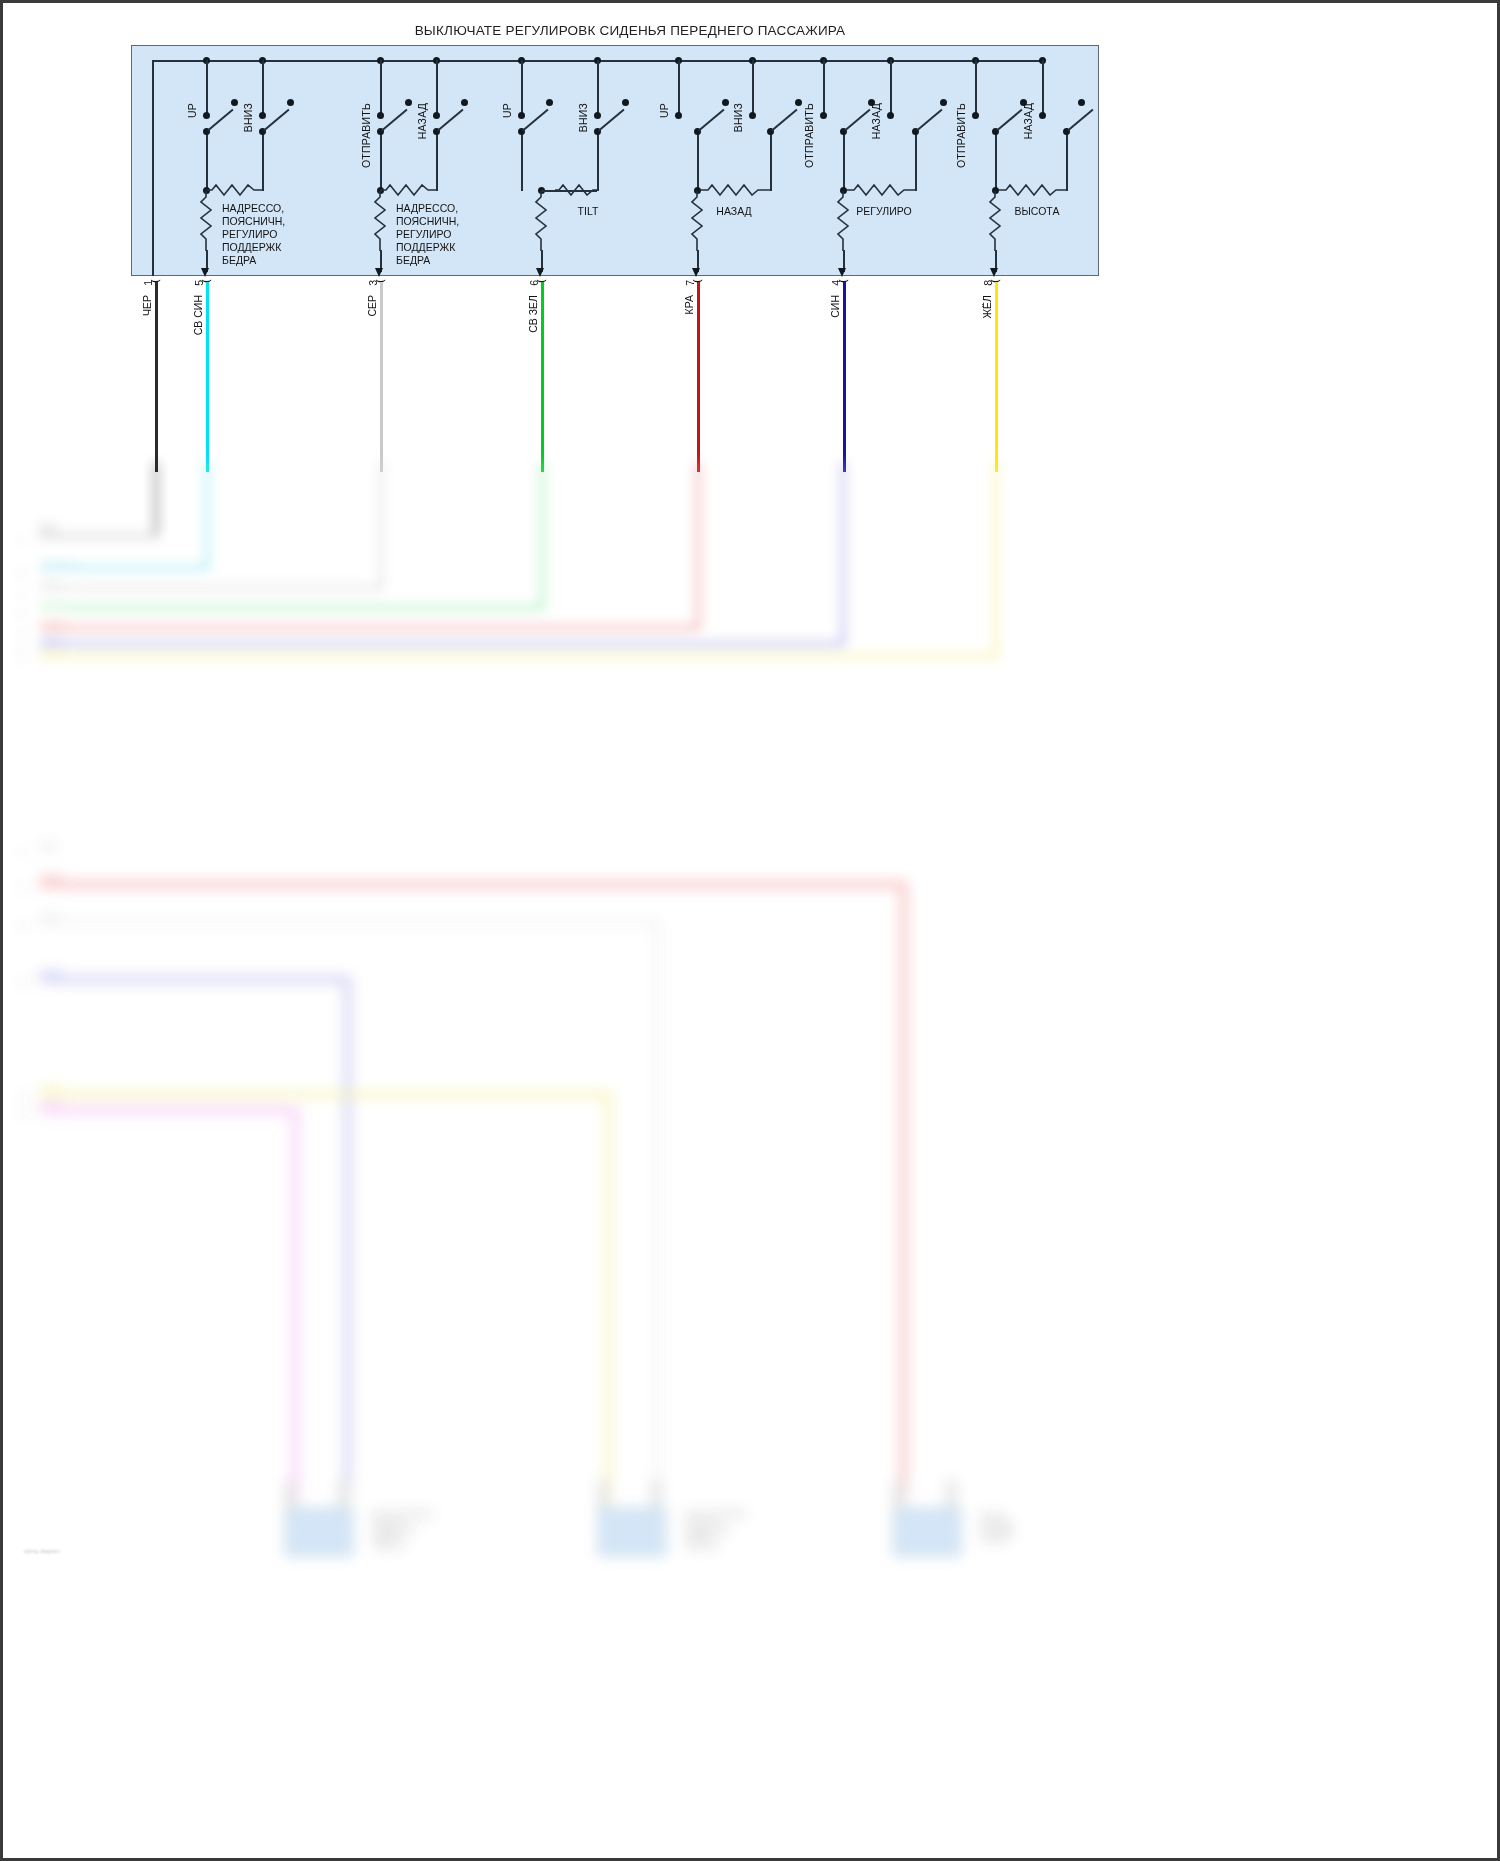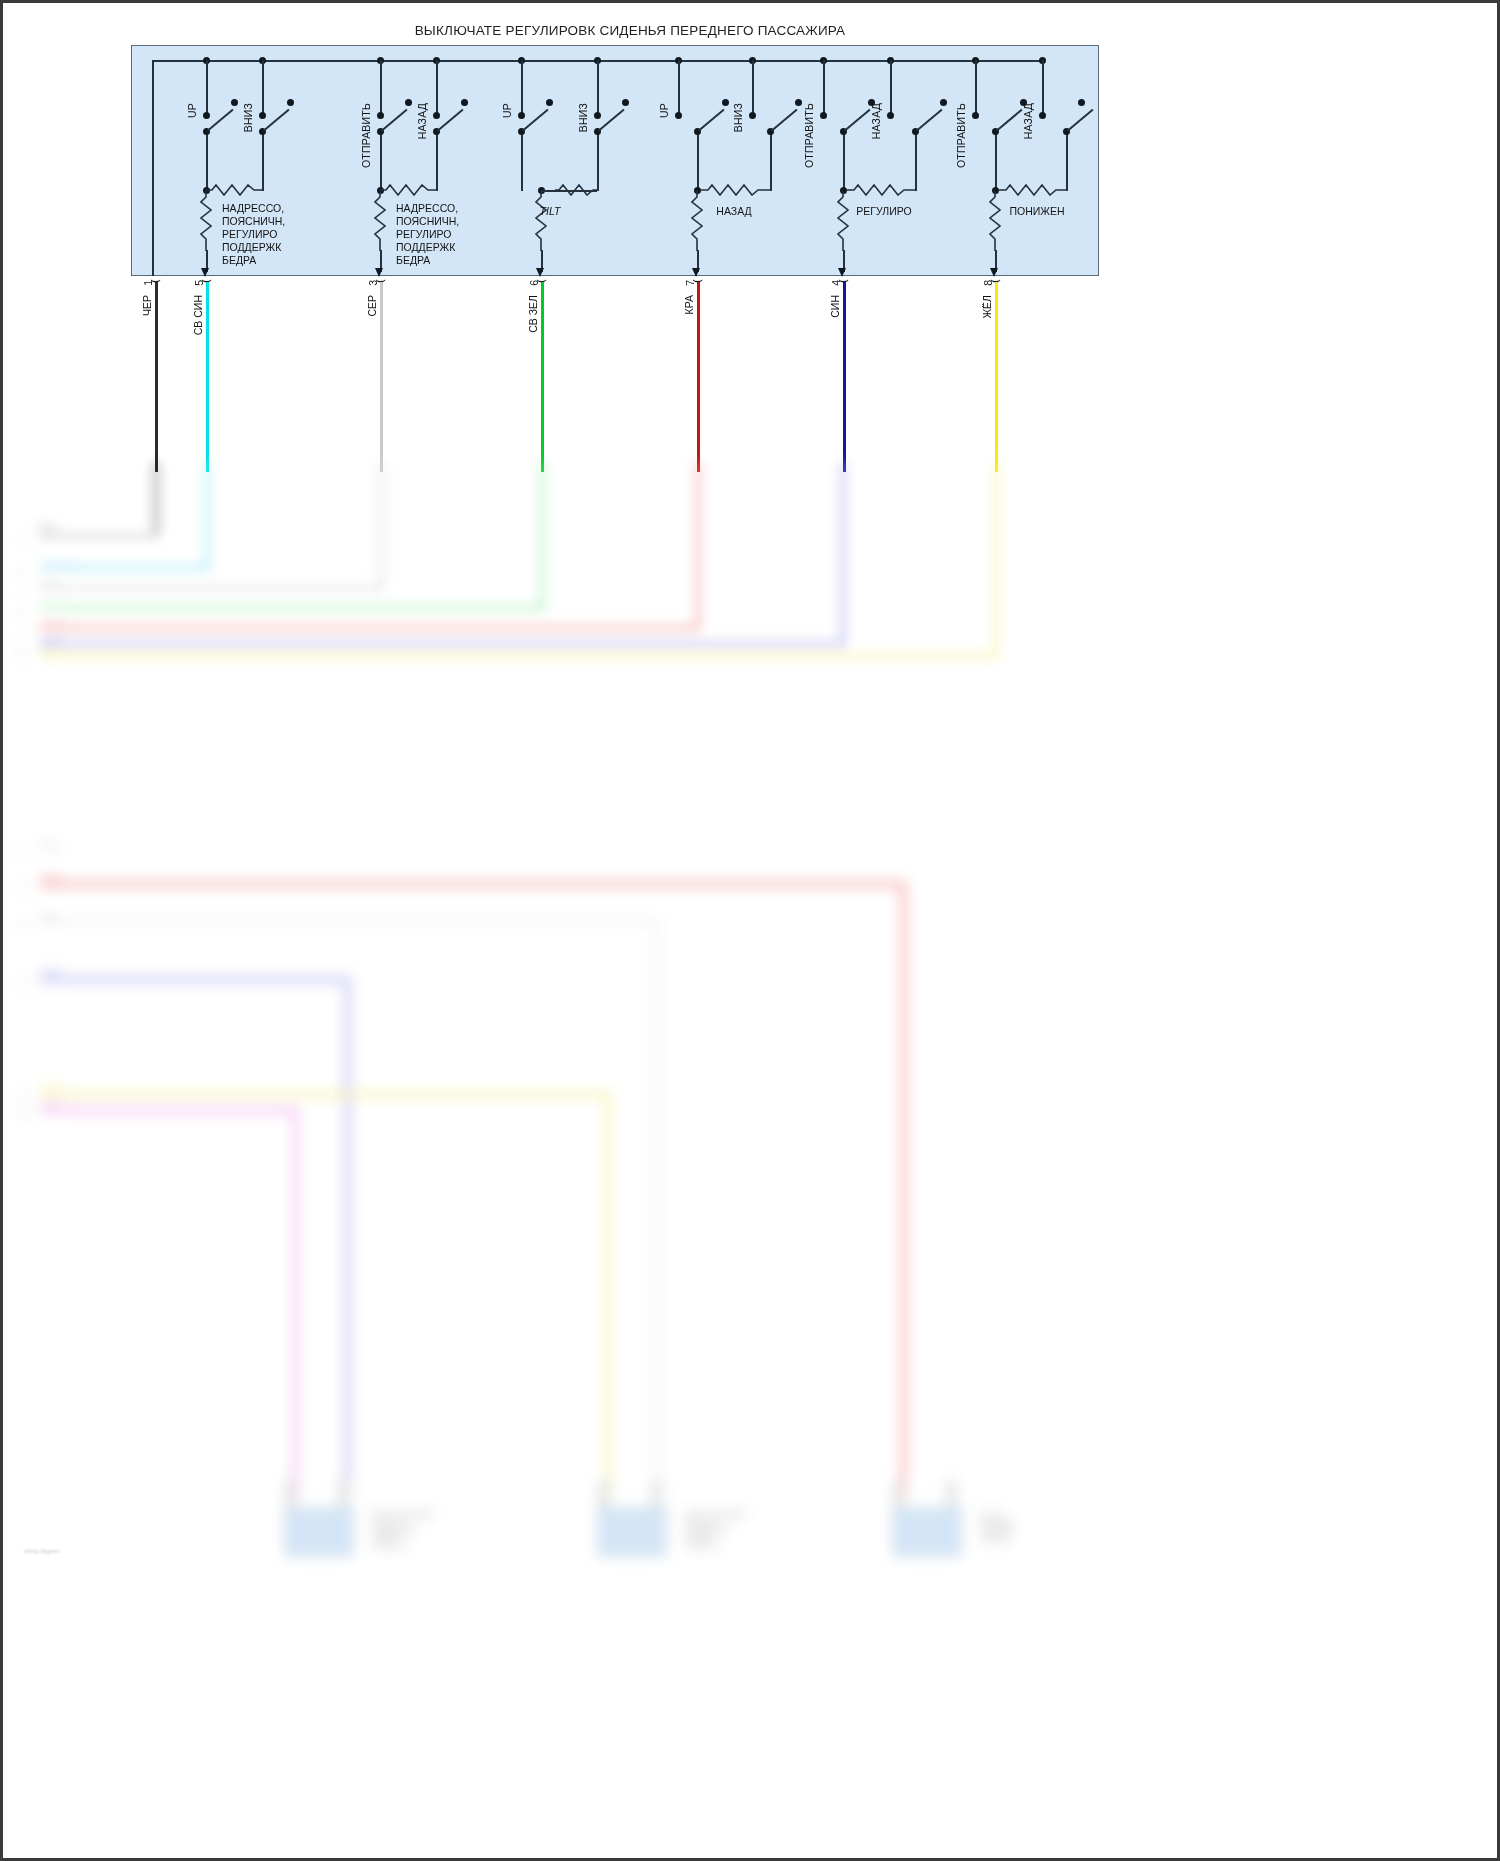--- a/index.html
+++ b/index.html
@@ -179,21 +179,21 @@
 
 <div class="hline" style="left:541px;top:190px;width:56px;"></div>
 <svg class="res" style="left:555px;top:184px;" width="44" height="12">
   <polyline points="0,6 4,6 8,1 16,11 24,1 32,11 38,6 43,6" fill="none" stroke="#25313c" stroke-width="1.6"></polyline>
 </svg>
 <svg class="res" style="left:535px;top:191px;" width="12" height="62">
   <polyline points="6,0 6,6 1,11 11,19 1,27 11,35 1,43 6,48 6,60" fill="none" stroke="#25313c" stroke-width="1.6"></polyline>
 </svg>
 <div class="vline" style="left:541px;top:250px;height:22px;"></div>
 <div class="arrowhead" style="left:536px;top:268px;transform:rotate(180deg);"></div>
-<div class="fnlabel center" style="left:520px;top:205px;width:60px;font-style:italic;">TILT</div>
+<div class="fnlabel center" style="left:558px;top:205px;width:60px;">TILT</div>
 
 <div class="dot" style="left:675px;top:57px;"></div>
 <div class="vline" style="left:678px;top:60px;height:55px;"></div>
 <div class="dot" style="left:675px;top:112px;"></div>
 <div class="vlabel" style="left:658px;top:103px;">UP</div>
 <div class="vline" style="left:697px;top:132px;height:59px;"></div>
 <div class="dot" style="left:694px;top:128px;"></div>
 <div class="blade" style="left:698px;top:130px;width:33px;transform:rotate(-40deg);"></div>
 <div class="dot" style="left:722px;top:99px;"></div>
 <div class="dot" style="left:694px;top:187px;"></div>
@@ -266,21 +266,21 @@
 <div class="dot" style="left:1078px;top:99px;"></div>
 
 <svg class="res" style="left:998px;top:184px;" width="70" height="12">
   <polyline points="0,6 8,6 12,1 20,11 28,1 36,11 44,1 52,11 58,6 68,6" fill="none" stroke="#25313c" stroke-width="1.6"></polyline>
 </svg>
 <svg class="res" style="left:989px;top:191px;" width="12" height="62">
   <polyline points="6,0 6,6 1,11 11,19 1,27 11,35 1,43 6,48 6,60" fill="none" stroke="#25313c" stroke-width="1.6"></polyline>
 </svg>
 <div class="vline" style="left:995px;top:250px;height:22px;"></div>
 <div class="arrowhead" style="left:990px;top:268px;transform:rotate(180deg);"></div>
-<div class="fnlabel center" style="left:980px;top:205px;width:114px;">ПОНИЖЕН</div>
+<div class="fnlabel center" style="left:980px;top:205px;width:114px;">ВЫСОТА</div>
 
 <div class="connarc" style="left:150px;top:275px;">⌣</div>
 <div class="wire" style="left:155px;top:282px;height:190px;background:#2b2b2b;"></div>
 <div class="pinnum" style="left:142px;top:280px;">1</div>
 <div class="wirelabel" style="left:141px;top:295px;">ЧЕР</div>
 
 <div class="connarc" style="left:201px;top:275px;">⌣</div>
 <div class="wire" style="left:206px;top:282px;height:190px;background:#00e0f0;"></div>
 <div class="pinnum" style="left:193px;top:280px;">5</div>
 <div class="wirelabel" style="left:192px;top:295px;">СВ СИН</div>

